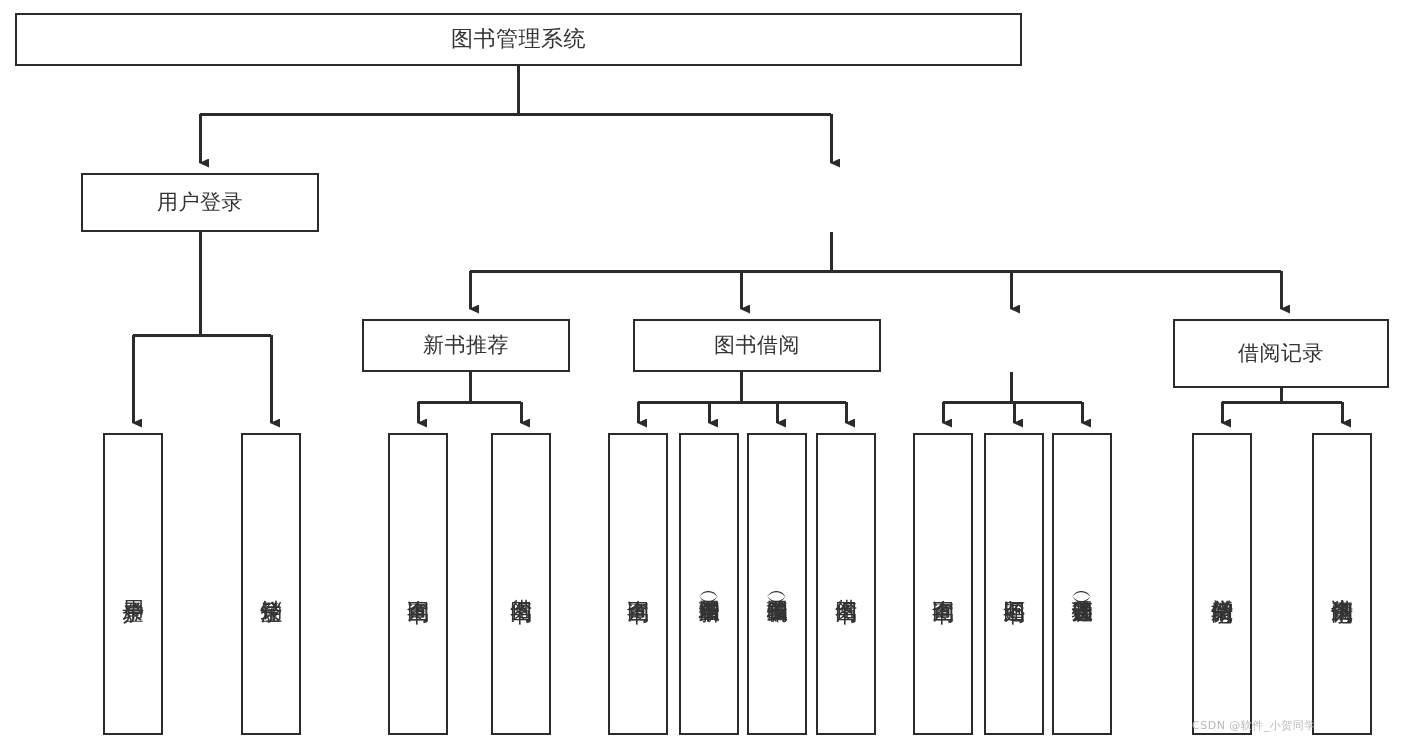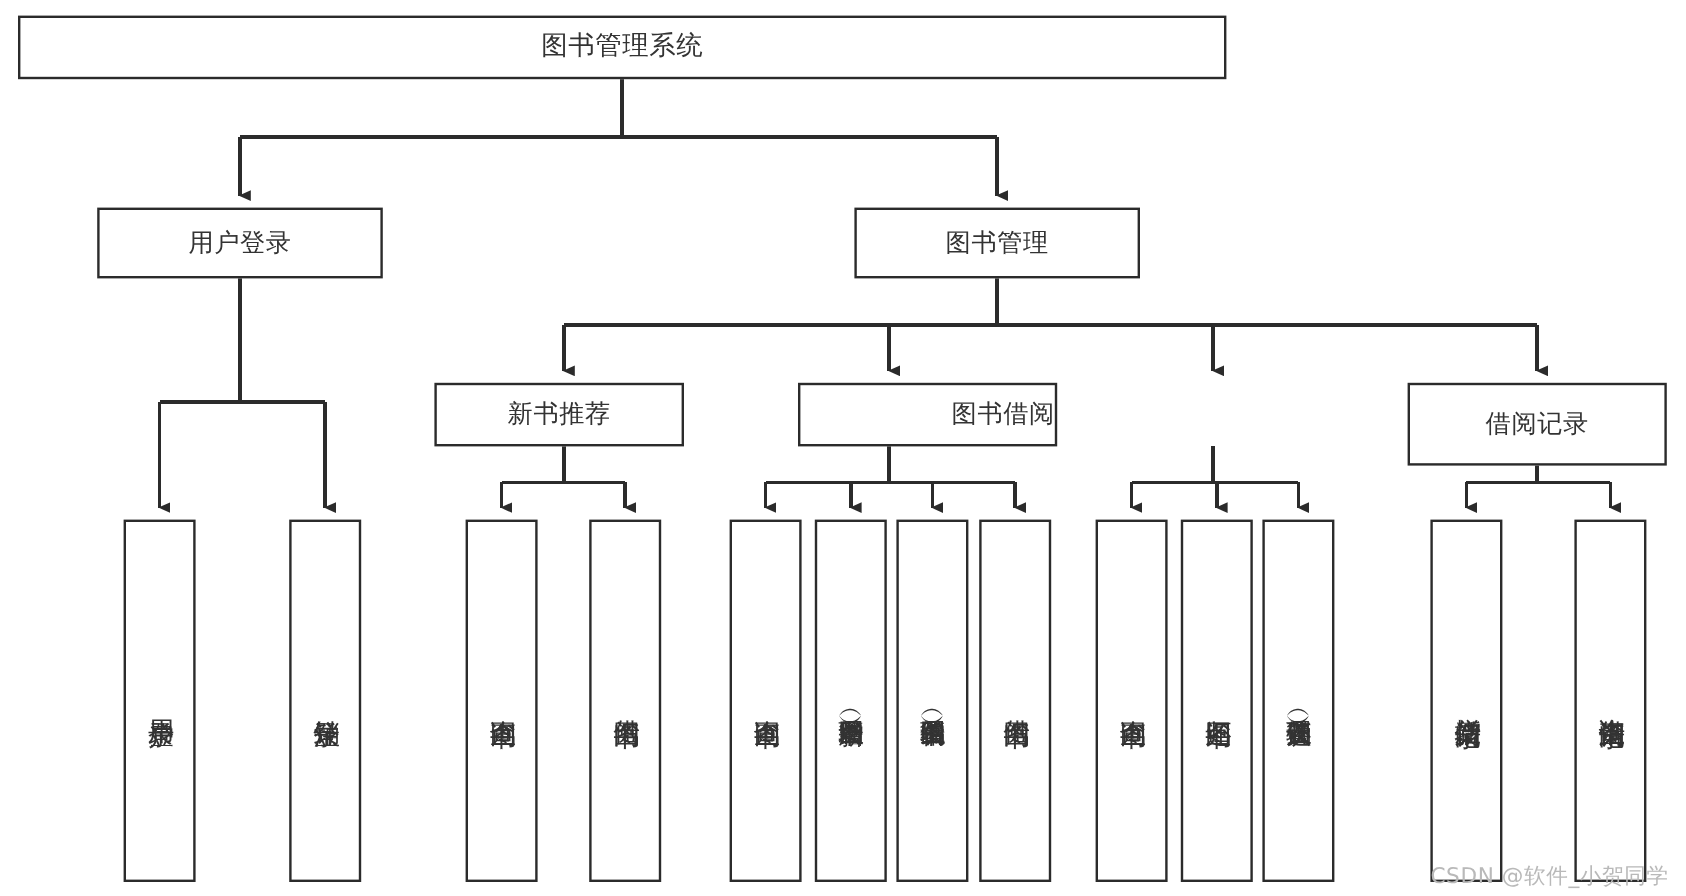--- a/index.html
+++ b/index.html
@@ -55,21 +55,21 @@
     white-space: normal;
   }
   .node-v.tight {
     font-size: 21px;
     line-height: 1.08;
     letter-spacing: 0px;
   }
   .watermark {
     position: absolute;
     color: #b9b9b9;
-    font-size: 18px;
+    font-size: 11px;
     white-space: nowrap;
     letter-spacing: 0.5px;
   }
 </style>
 </head>
 <body>
 
 <div id="diagram-root">
 
   <svg id="wires" viewBox="0 0 1405 747" width="1405" height="747">
@@ -122,28 +122,25 @@
     </g>
   </svg>
 
   <div class="node node-h node-root" id="n-root" style="left: 15px; top: 13px; width: 1007px; height: 53px;">
     <span>图书管理系统</span>
   </div>
 
   <div class="node node-h" id="n-l2-0" style="left: 81px; top: 173px; width: 238px; height: 59px;">
     <span>用户登录</span>
   </div>
-  <div class="node node-h" id="n-l2-1" style="left: 712px; top: 173px; width: 238px; height: 59px;">
-    <span>图书管理</span>
-  </div>
 
   <div class="node node-h" id="n-l3-0" style="left: 362px; top: 319px; width: 208px; height: 53px;">
     <span>新书推荐</span>
   </div>
-  <div class="node node-h" id="n-l3-1" style="left: 665px; top: 319px; width: 216px; height: 53px; justify-content: flex-end;">
+  <div class="node node-h" id="n-l3-1" style="left: 633px; top: 319px; width: 248px; height: 53px;">
     <span>图书借阅</span>
   </div>
   <div class="node node-h" id="n-l3-3" style="left: 1173px; top: 319px; width: 216px; height: 69px;">
     <span>借阅记录</span>
   </div>
 
   <div class="node node-v" id="n-lf-0" style="left: 103px; top: 433px; width: 60px; height: 302px;">
     <span>用户登录</span>
   </div>
   <div class="node node-v" id="n-lf-1" style="left: 241px; top: 433px; width: 60px; height: 302px;">

